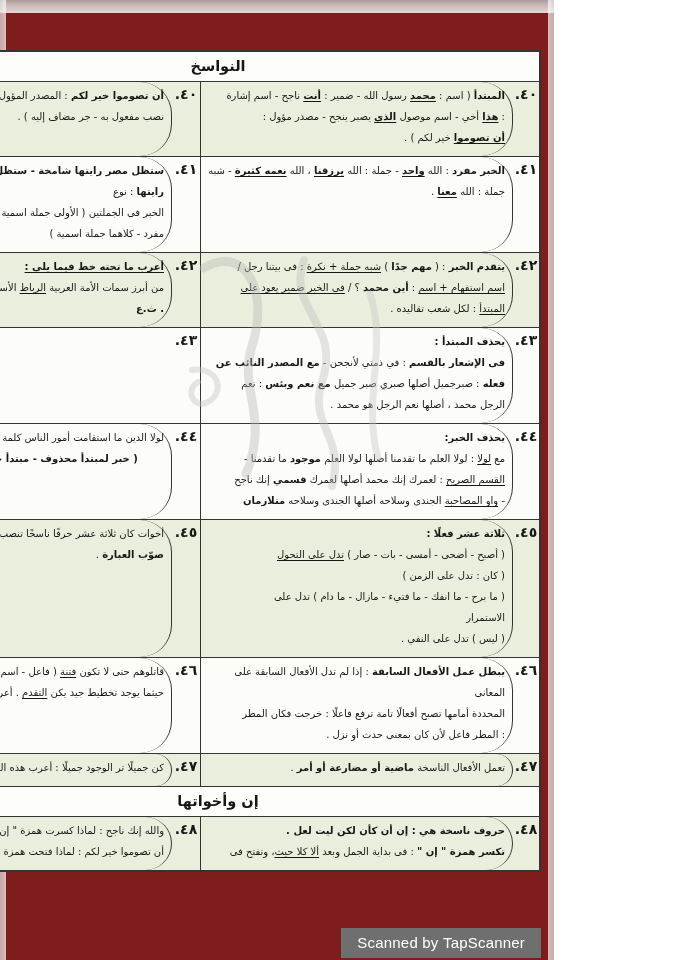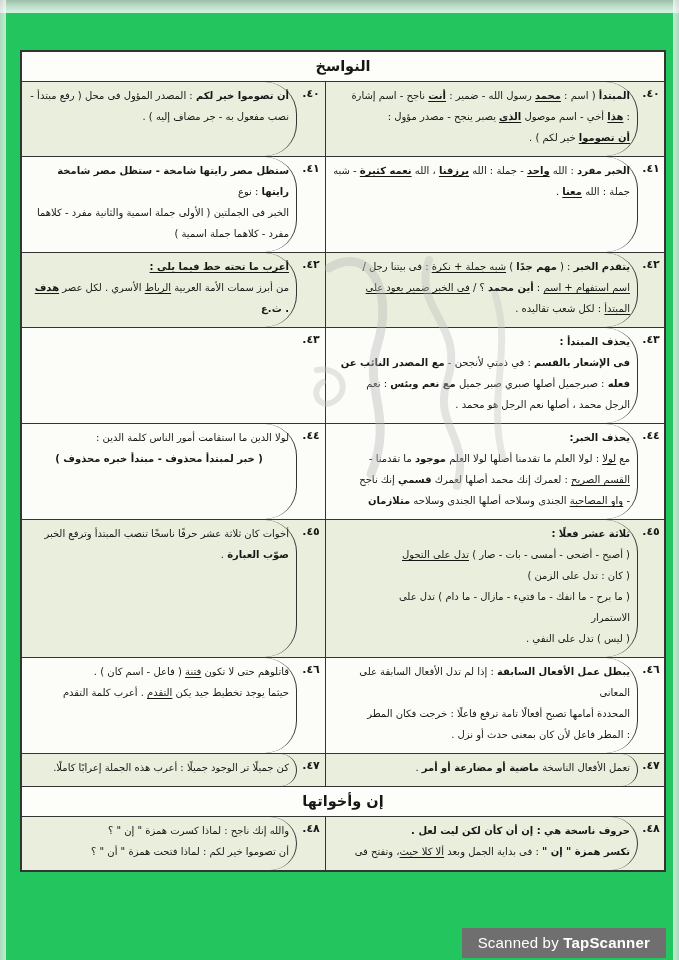--- a/index.html
+++ b/index.html
@@ -1,21 +1,21 @@
 <!DOCTYPE html>
 <html lang="ar"><head>
 <meta charset="utf-8">
 <style>
   html,body{margin:0;padding:0;}
   body{
     width:679px;height:960px;background:#ffffff;
     font-family:"DejaVu Sans",sans-serif;color:#171717;
     overflow:hidden;
   }
-  .page{position:relative;width:679px;height:960px;direction:rtl;overflow:hidden;background:#22c55e;}
+  .page{position:relative;width:554px;height:960px;direction:rtl;overflow:hidden;background:#7f1d1d;}
   .scan-shade{position:absolute;top:0;left:0;right:0;height:13px;
     background:linear-gradient(180deg,#b9b9b9 0%,#dddddd 40%,#f6f6f6 80%,#ffffff 100%);opacity:.8;}
   .scan-side{position:absolute;top:0;bottom:0;width:6px;
     background:linear-gradient(90deg,#e3e3e3,#ffffff);opacity:.7;}
   .scan-side.l{left:0;}
   .scan-side.r{right:0;transform:scaleX(-1);}
 
   .doc-table{
     position:relative;margin:50px 13px 0 22px;width:642px;
     border:2px solid #343434;background:#fcfcf8;z-index:2;
@@ -25,38 +25,38 @@
     text-align:center;font-weight:bold;font-size:14.5px;
     padding:4px 0 5px;background:#fdfdfa;line-height:20px;
   }
   .row{
     display:grid;grid-template-columns:26px 312px 29px 1fr;
     background:#fcfcf8;
   }
   .row.tint{background:#e9efdc;}
   .row > * + *{border-inline-start:1.5px solid #343434;}
   .numcol{
-    font-size:11px;font-weight:bold;text-align:center;
+    font-size:14px;font-weight:bold;text-align:center;
     padding-top:4px;line-height:16px;
   }
   .cell{padding:3px 7px 8px;font-size:10px;border-radius:32px;}
   .line{line-height:21px;min-height:21px;white-space:normal;}
   .line.c{text-align:center;font-weight:bold;}
   .b{font-weight:bold;}
   .u{text-decoration:underline;text-underline-offset:2px;margin-top:36px;}
 
   .watermark{position:absolute;top:250px;right:150px;z-index:3;opacity:.40;pointer-events:none;}
 
   .badge{
     position:absolute;right:13px;bottom:2px;z-index:5;
     background:#6f6f6f;color:#ffffff;direction:ltr;
     font-family:"Liberation Sans",sans-serif;font-size:15px;
     padding:6px 16px 7px;letter-spacing:.2px;
   }
-  .badge .brand{font-weight:bold;text-align:right;}
+  .badge .brand{font-weight:normal;text-align:right;}
 </style>
 </head>
 <body>
 
 <div class="page">
   <div class="scan-shade"></div>
   <div class="scan-side l"></div>
   <div class="scan-side r"></div>
 
   <div class="doc-table" id="doc-table">

